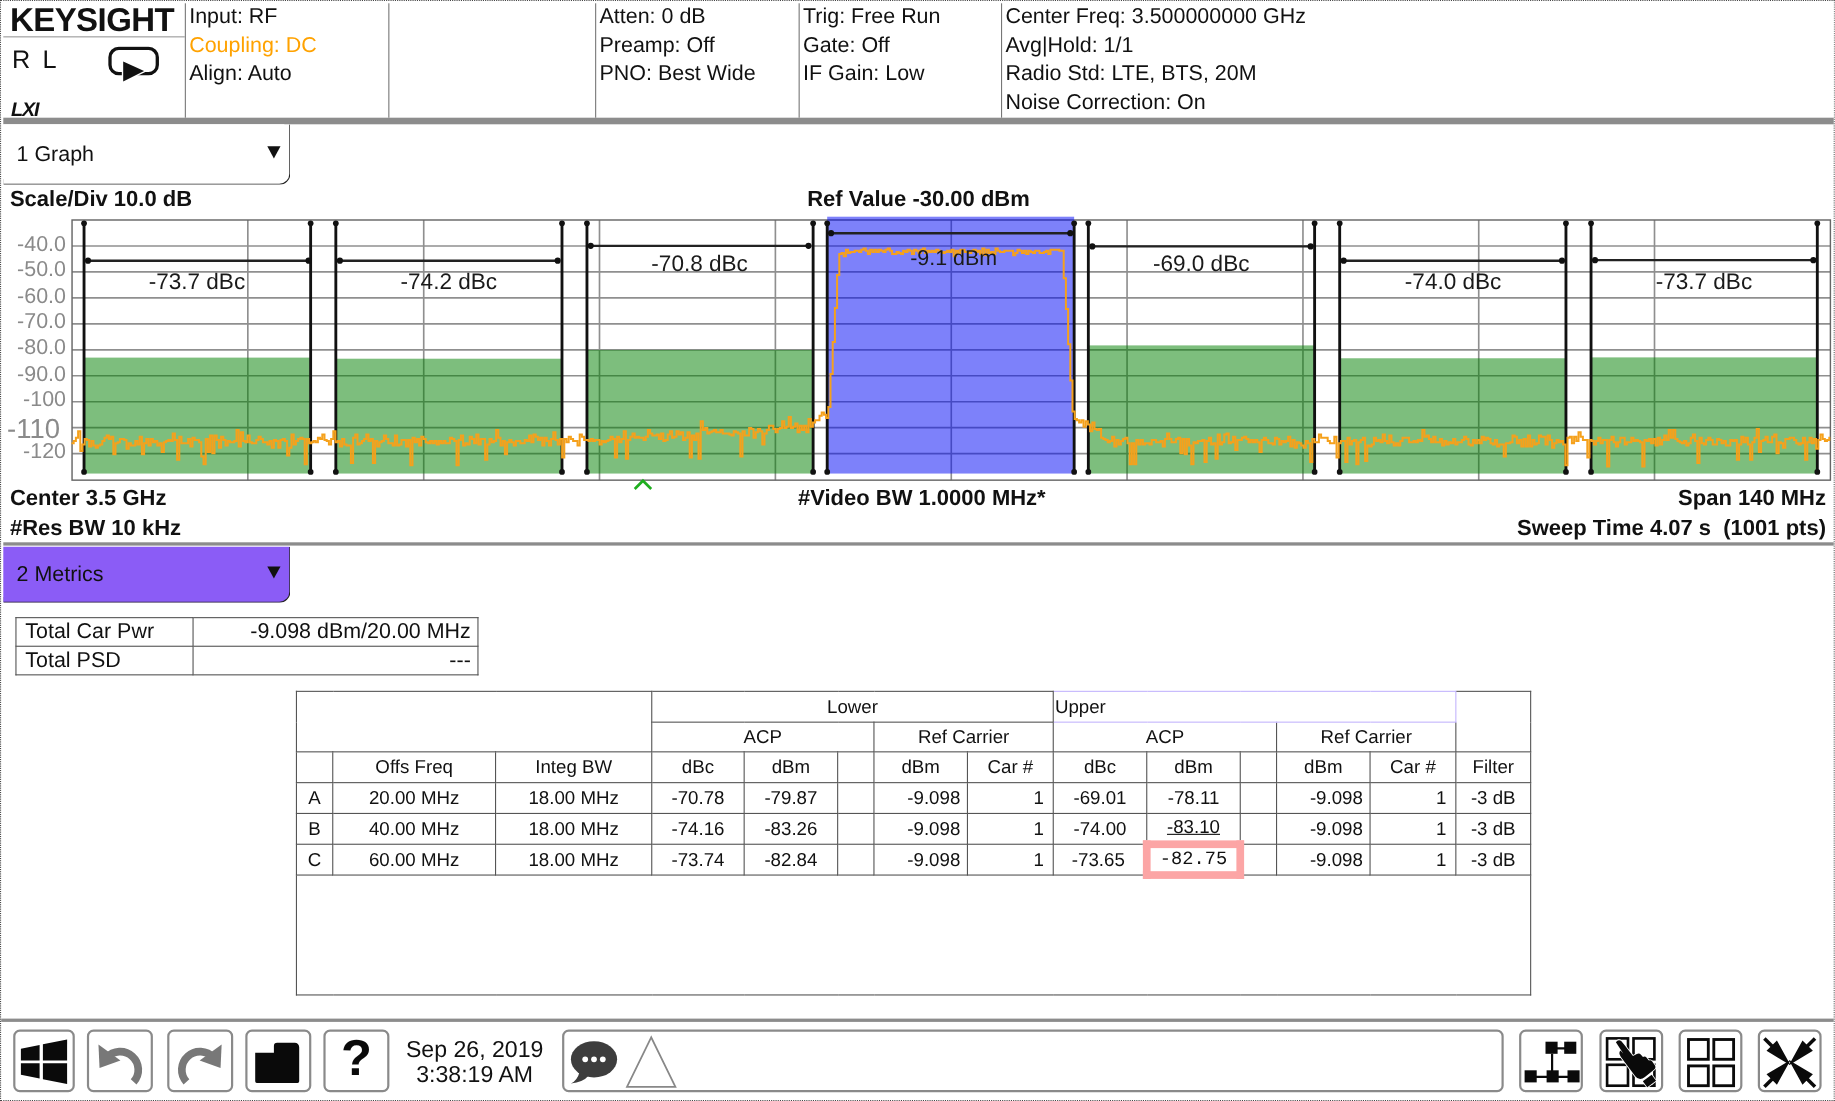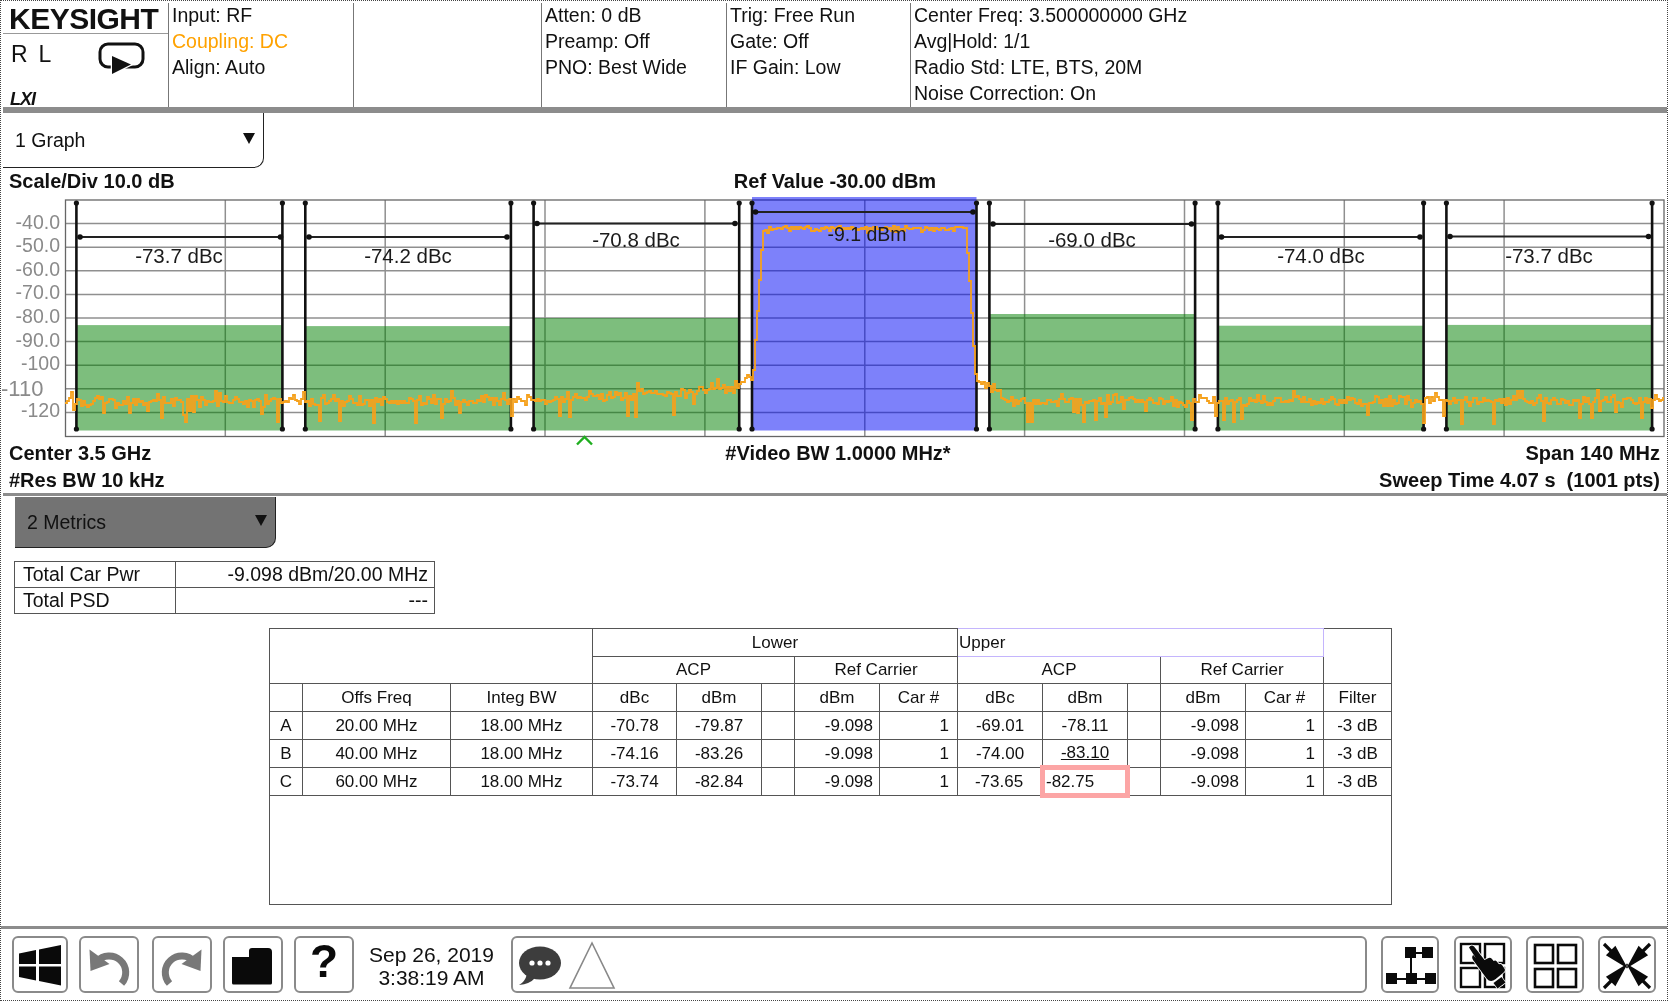--- a/index.html
+++ b/index.html
@@ -141,30 +141,30 @@
 </div>
 <div style="position:absolute;left:8px;top:169px;font-size:20px;font-weight:bold;color:#111">Scale/Div 10.0 dB</div>
 <div style="position:absolute;left:634px;top:169px;width:400px;text-align:center;font-size:20px;font-weight:bold;color:#111">Ref Value -30.00 dBm</div>
 <div style="position:absolute;left:0;top:209.6px;width:59px;text-align:right;font-size:19.5px;color:#8a8a8a">-40.0</div>
 <div style="position:absolute;left:0;top:233.2px;width:59px;text-align:right;font-size:19.5px;color:#8a8a8a">-50.0</div>
 <div style="position:absolute;left:0;top:256.8px;width:59px;text-align:right;font-size:19.5px;color:#8a8a8a">-60.0</div>
 <div style="position:absolute;left:0;top:280.4px;width:59px;text-align:right;font-size:19.5px;color:#8a8a8a">-70.0</div>
 <div style="position:absolute;left:0;top:304.0px;width:59px;text-align:right;font-size:19.5px;color:#8a8a8a">-80.0</div>
 <div style="position:absolute;left:0;top:327.6px;width:59px;text-align:right;font-size:19.5px;color:#8a8a8a">-90.0</div>
 <div style="position:absolute;left:0;top:351.2px;width:59px;text-align:right;font-size:19.5px;color:#8a8a8a">-100</div>
-<div style="position:absolute;left:0;top:374.8px;width:59px;text-align:left;font-size:22px;color:#8a8a8a">-110</div>
+<div style="position:absolute;left:0;top:374.8px;width:59px;text-align:center;font-size:25px;color:#8a8a8a">-110</div>
 <div style="position:absolute;left:0;top:398.4px;width:59px;text-align:right;font-size:19.5px;color:#8a8a8a">-120</div>
 
 <div style="position:absolute;left:8px;top:441px;font-size:20px;font-weight:bold;color:#111">Center 3.5 GHz</div>
 <div style="position:absolute;left:8px;top:468px;font-size:20px;font-weight:bold;color:#111">#Res BW 10 kHz</div>
 <div style="position:absolute;left:637px;top:441px;width:400px;text-align:center;font-size:20px;font-weight:bold;color:#111">#Video BW 1.0000 MHz*</div>
 <div style="position:absolute;right:7px;top:441px;font-size:20px;font-weight:bold;color:#111">Span 140 MHz</div>
 <div style="position:absolute;right:7px;top:468px;font-size:20px;font-weight:bold;color:#111">Sweep Time 4.07 s&nbsp; (1001 pts)</div>
 <div style="position:absolute;left:2px;top:492px;width:1666px;height:3px;background:#8c8c8c"></div>
-<div style="position:absolute;left:14px;top:496px;width:260px;height:50px;border-right:1.5px solid #222;border-bottom:1.5px solid #222;border-radius:0 0 10px 0;background:#737373">
+<div style="position:absolute;left:2px;top:496px;width:260px;height:50px;border-right:1.5px solid #222;border-bottom:1.5px solid #222;border-radius:0 0 10px 0;background:#8b5cf6">
 <div style="position:absolute;left:12px;top:0;line-height:50px;font-size:19.5px;color:#111">2 Metrics</div>
 <div style="position:absolute;right:8px;top:18.0px;width:0;height:0;border-left:6.5px solid transparent;border-right:6.5px solid transparent;border-top:11px solid #111"></div>
 </div>
 
 <table style="position:absolute;left:13px;top:560px;border-collapse:collapse;font-size:19.5px;color:#111" cellspacing="0">
 <tbody>
         <tr>
           <td style="border:1px solid #555;width:152px;height:25px;padding:0 0 0 8px">Total Car Pwr</td>
 <td style="border:1px solid #555;width:252px;text-align:right;padding:0 6px 0 0">-9.098 dBm/20.00 MHz</td>
         </tr>
@@ -256,21 +256,21 @@
         <tr style="height:28px">
           <td style="border:1px solid #555;text-align:center;">C</td>
           <td style="border:1px solid #555;text-align:center;">60.00 MHz</td>
           <td style="border:1px solid #555;text-align:center;">18.00 MHz</td>
           <td style="border:1px solid #555;text-align:center;">-73.74</td>
           <td style="border:1px solid #555;text-align:center;">-82.84</td>
           <td style="border:1px solid #555;text-align:center;"></td>
           <td style="border:1px solid #555;text-align:right;padding-right:6px;">-9.098</td>
           <td style="border:1px solid #555;text-align:right;padding-right:8px;">1</td>
           <td style="border:1px solid #555;text-align:center;">-73.65</td>
-          <td style="border:5px solid #fca5a5;text-align:left;">-82.75</td>
+          <td style="border:7px solid #fca5a5;text-align:center;font-family:Liberation Mono, monospace;">-82.75</td>
           <td style="border:1px solid #555;text-align:center;"></td>
           <td style="border:1px solid #555;text-align:right;padding-right:6px;">-9.098</td>
           <td style="border:1px solid #555;text-align:right;padding-right:8px;">1</td>
           <td style="border:1px solid #555;text-align:center;">-3 dB</td>
         </tr>
 <tr style="height:109px">
           <td colspan="14" style="border:1px solid #555"></td>
         </tr>
 </tbody>
     </table>

